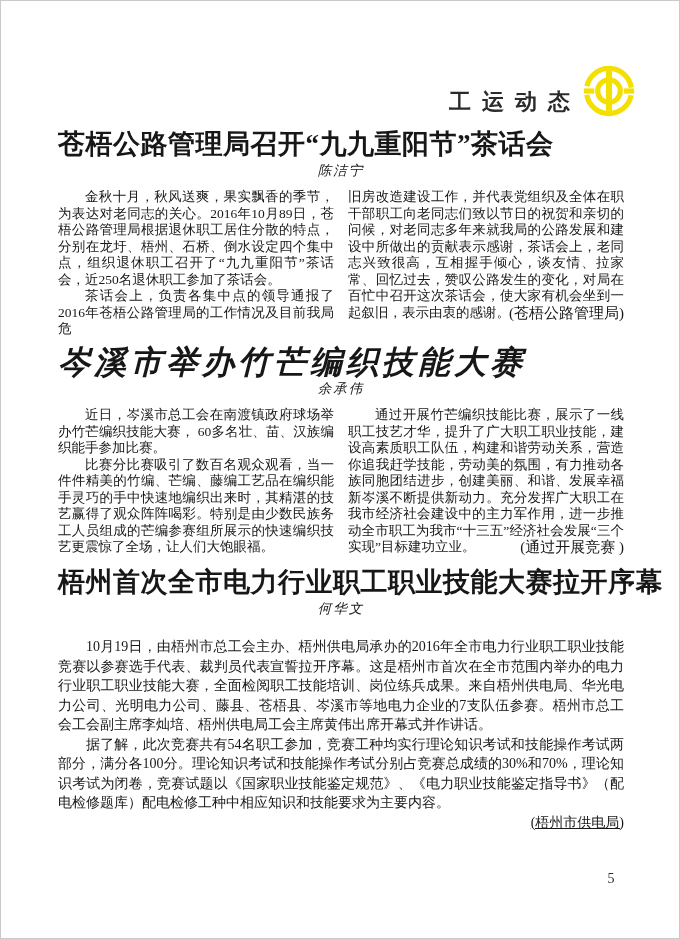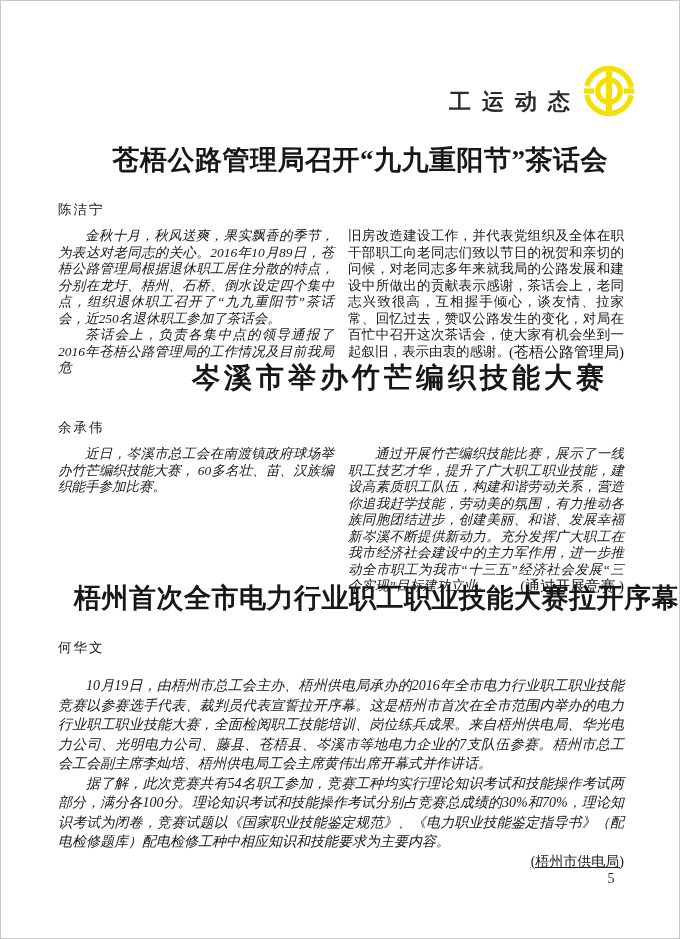--- a/index.html
+++ b/index.html
@@ -27,38 +27,38 @@
     white-space:nowrap;
   }
   .logo { width:52px; height:52px; display:block; }
 
   
   .article { position:absolute; left:57px; width:566px; }
   #article-1 { top:126px; }
   #article-2 { top:344px; }
   #article-3 { top:564px; }
   .article h1 {
-    margin:16px; font-size:27px; line-height:34px;
-    font-weight:bold; text-align:right;
+    margin:0; font-size:27px; line-height:34px;
+    font-weight:bold; text-align:left;
     white-space:nowrap; letter-spacing:0.5px;
   }
-  #article-2 h1 { letter-spacing:4px; font-size:28px; }
+  #article-2 h1 { letter-spacing:4px; font-size:32px;font-style:italic; }
   .author {
-    font-size:13.5px; line-height:18px;
-    margin-top:24px; letter-spacing:2px;
+    text-align:center; font-size:13.5px; line-height:18px;
+    margin-top:1px; letter-spacing:2px;font-style:italic;
   }
   .body-cols {
     margin-top:9px;
     display:flex; gap:14px;
     font-size:13.5px; line-height:16.5px;
     text-align:justify;
   }
   .col { width:276px; }
   .body-cols p, .body-full p { margin:0; }
-  p.ind { text-indent:2em;font-style:italic; }
+  p.ind { text-indent:2em; }
   .attr-pull {
     text-align:right;
     margin-top:-16.5px;
     font-size:15px; line-height:16.5px;
   }
   .body-full {
     margin-top:19px;
     font-size:14px; line-height:19.5px;
     text-align:justify;
   }
@@ -102,20 +102,21 @@
     </div>
   </div>
 </div>
 
 <div class="article" id="article-2">
   <h1>岑溪市举办竹芒编织技能大赛</h1>
   <div class="author">余承伟</div>
   <div class="body-cols">
     <div class="col">
       <p class="ind">近日，岑溪市总工会在南渡镇政府球场举办竹芒编织技能大赛， 60多名壮、苗、汉族编织能手参加比赛。</p>
+      <p class="ind">比赛分比赛吸引了数百名观众观看，当一件件精美的竹编、芒编、藤编工艺品在编织能手灵巧的手中快速地编织出来时，其精湛的技艺赢得了观众阵阵喝彩。特别是由少数民族务工人员组成的芒编参赛组所展示的快速编织技艺更震惊了全场，让人们大饱眼福。</p>
     </div>
     <div class="col">
       <p class="ind">通过开展竹芒编织技能比赛，展示了一线职工技艺才华，提升了广大职工职业技能，建设高素质职工队伍，构建和谐劳动关系，营造你追我赶学技能，劳动美的氛围，有力推动各族同胞团结进步，创建美丽、和谐、发展幸福新岑溪不断提供新动力。充分发挥广大职工在我市经济社会建设中的主力军作用，进一步推动全市职工为我市“十三五”经济社会发展“三个实现”目标建功立业。</p>
       <div class="attr-pull">(通过开展竞赛 )</div>
     </div>
   </div>
 </div>
 
 <div class="article" id="article-3">
   <h1>梧州首次全市电力行业职工职业技能大赛拉开序幕</h1>

